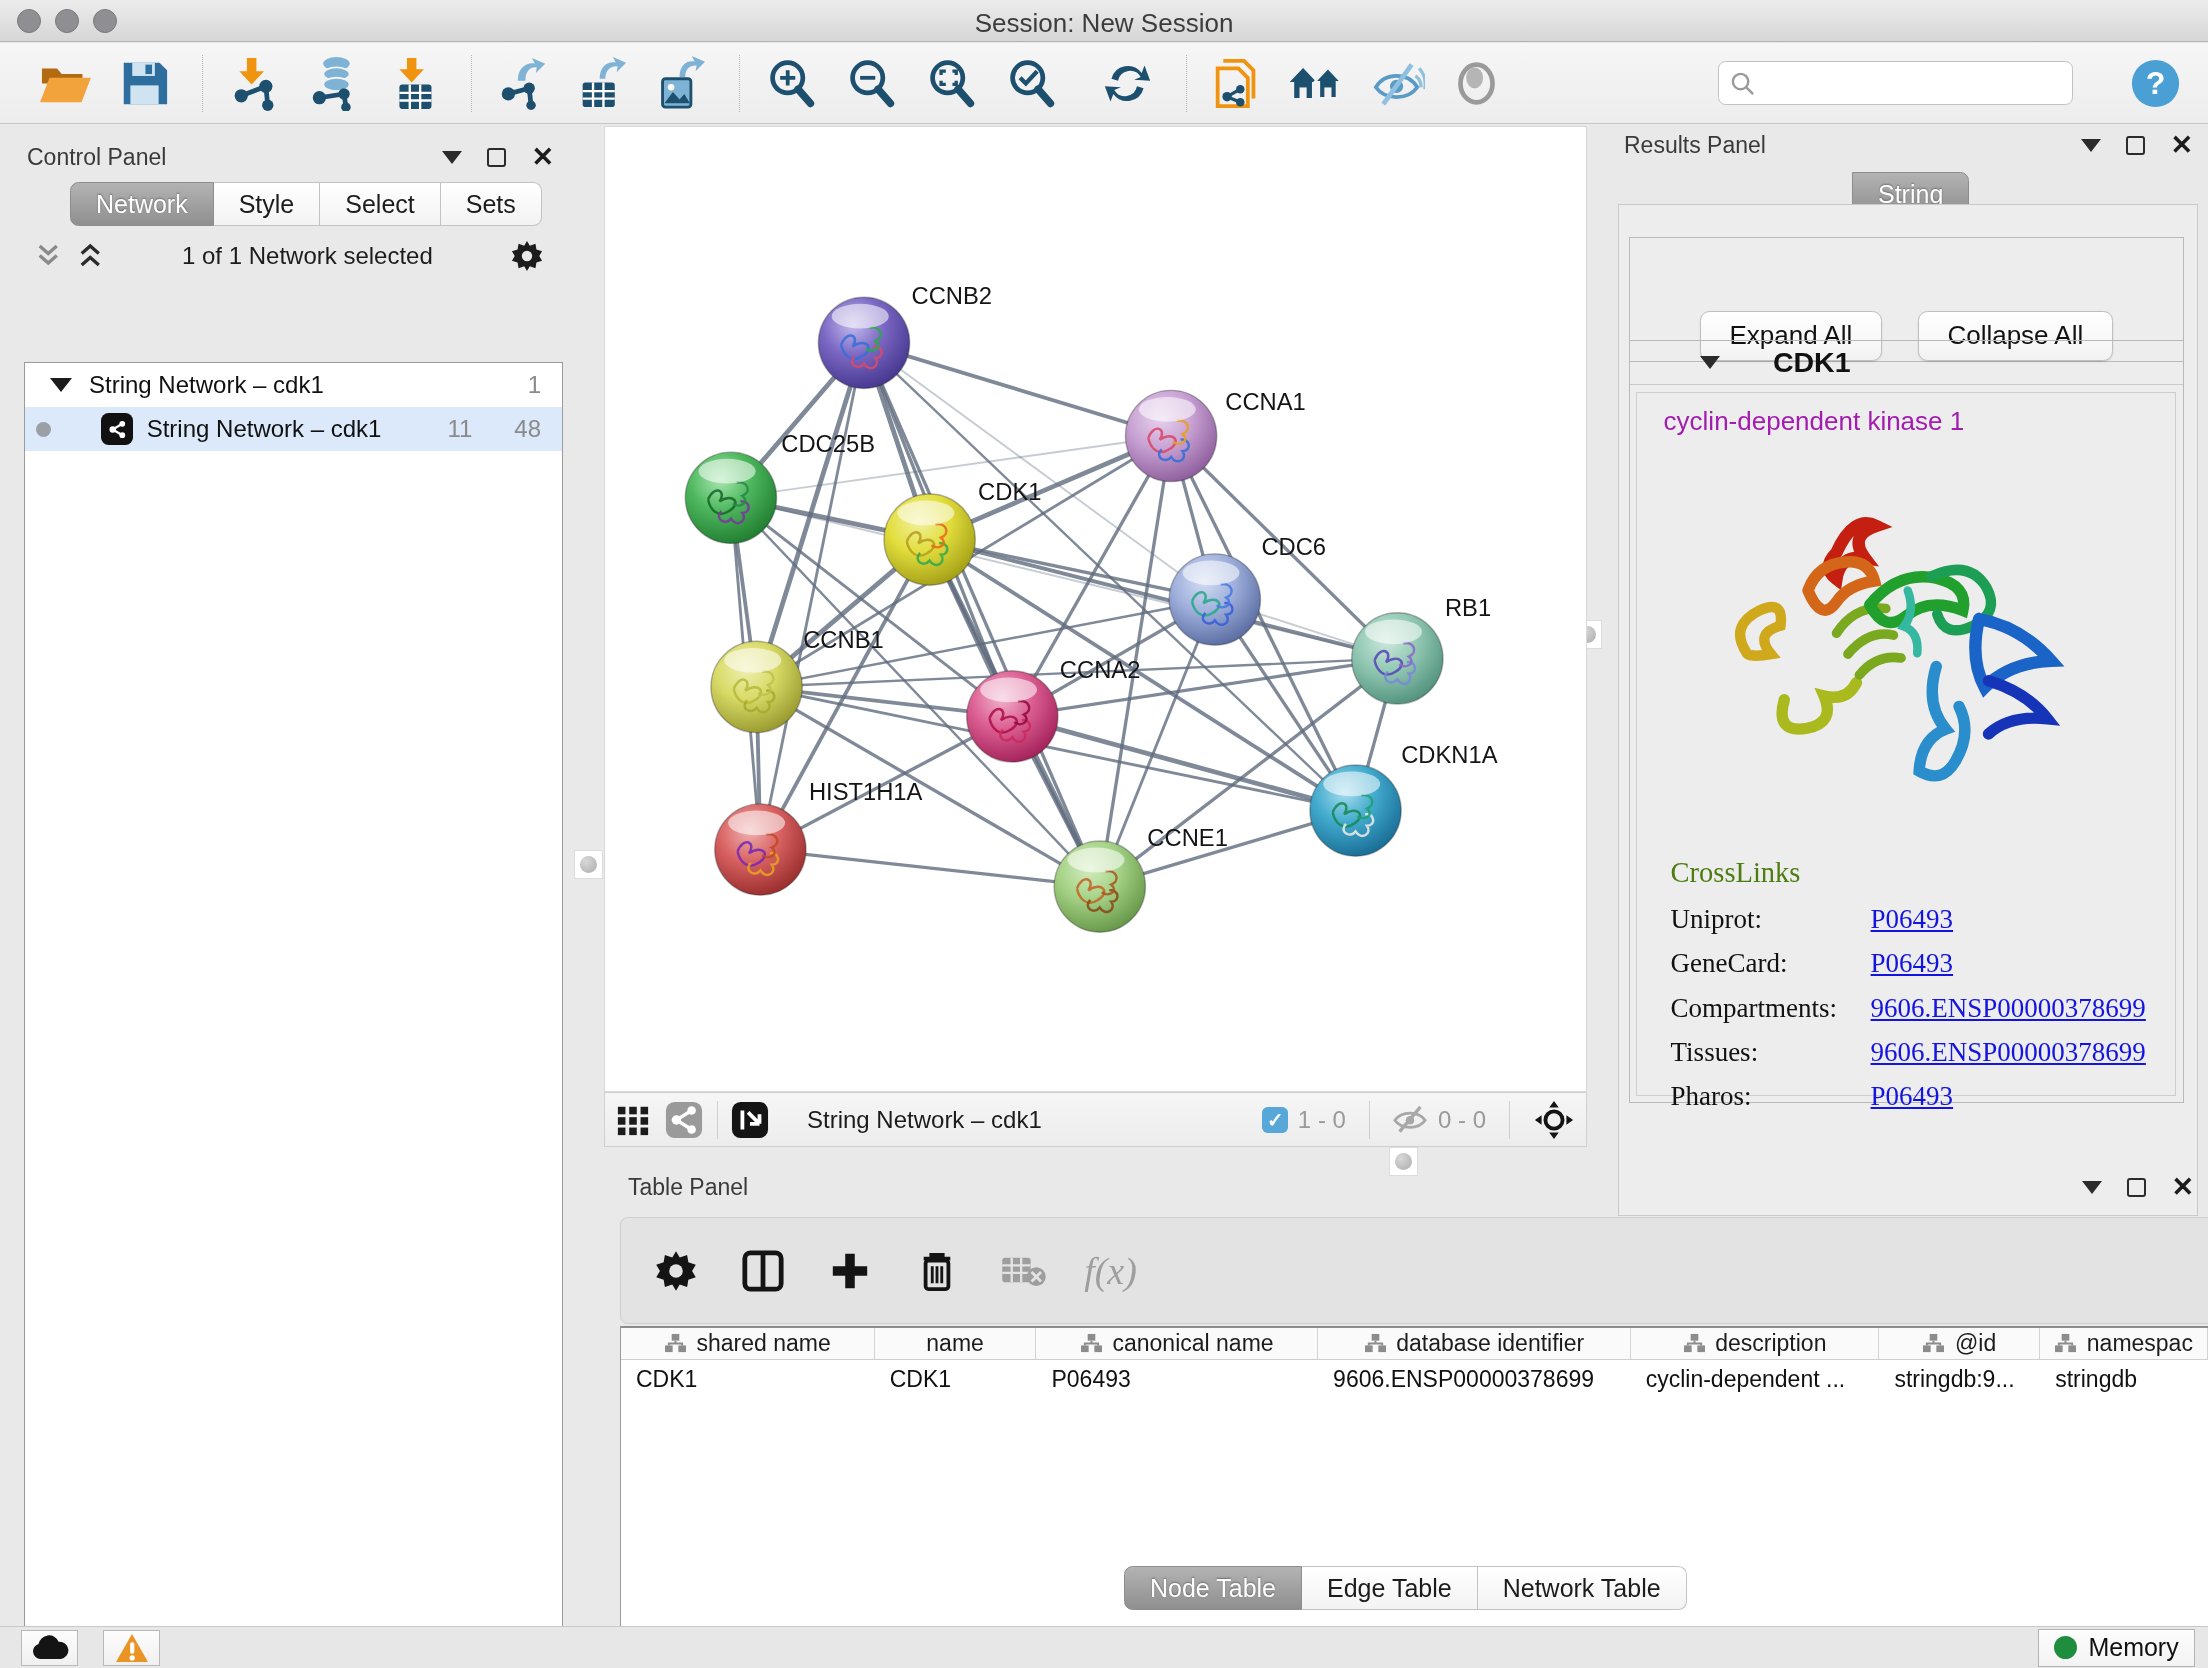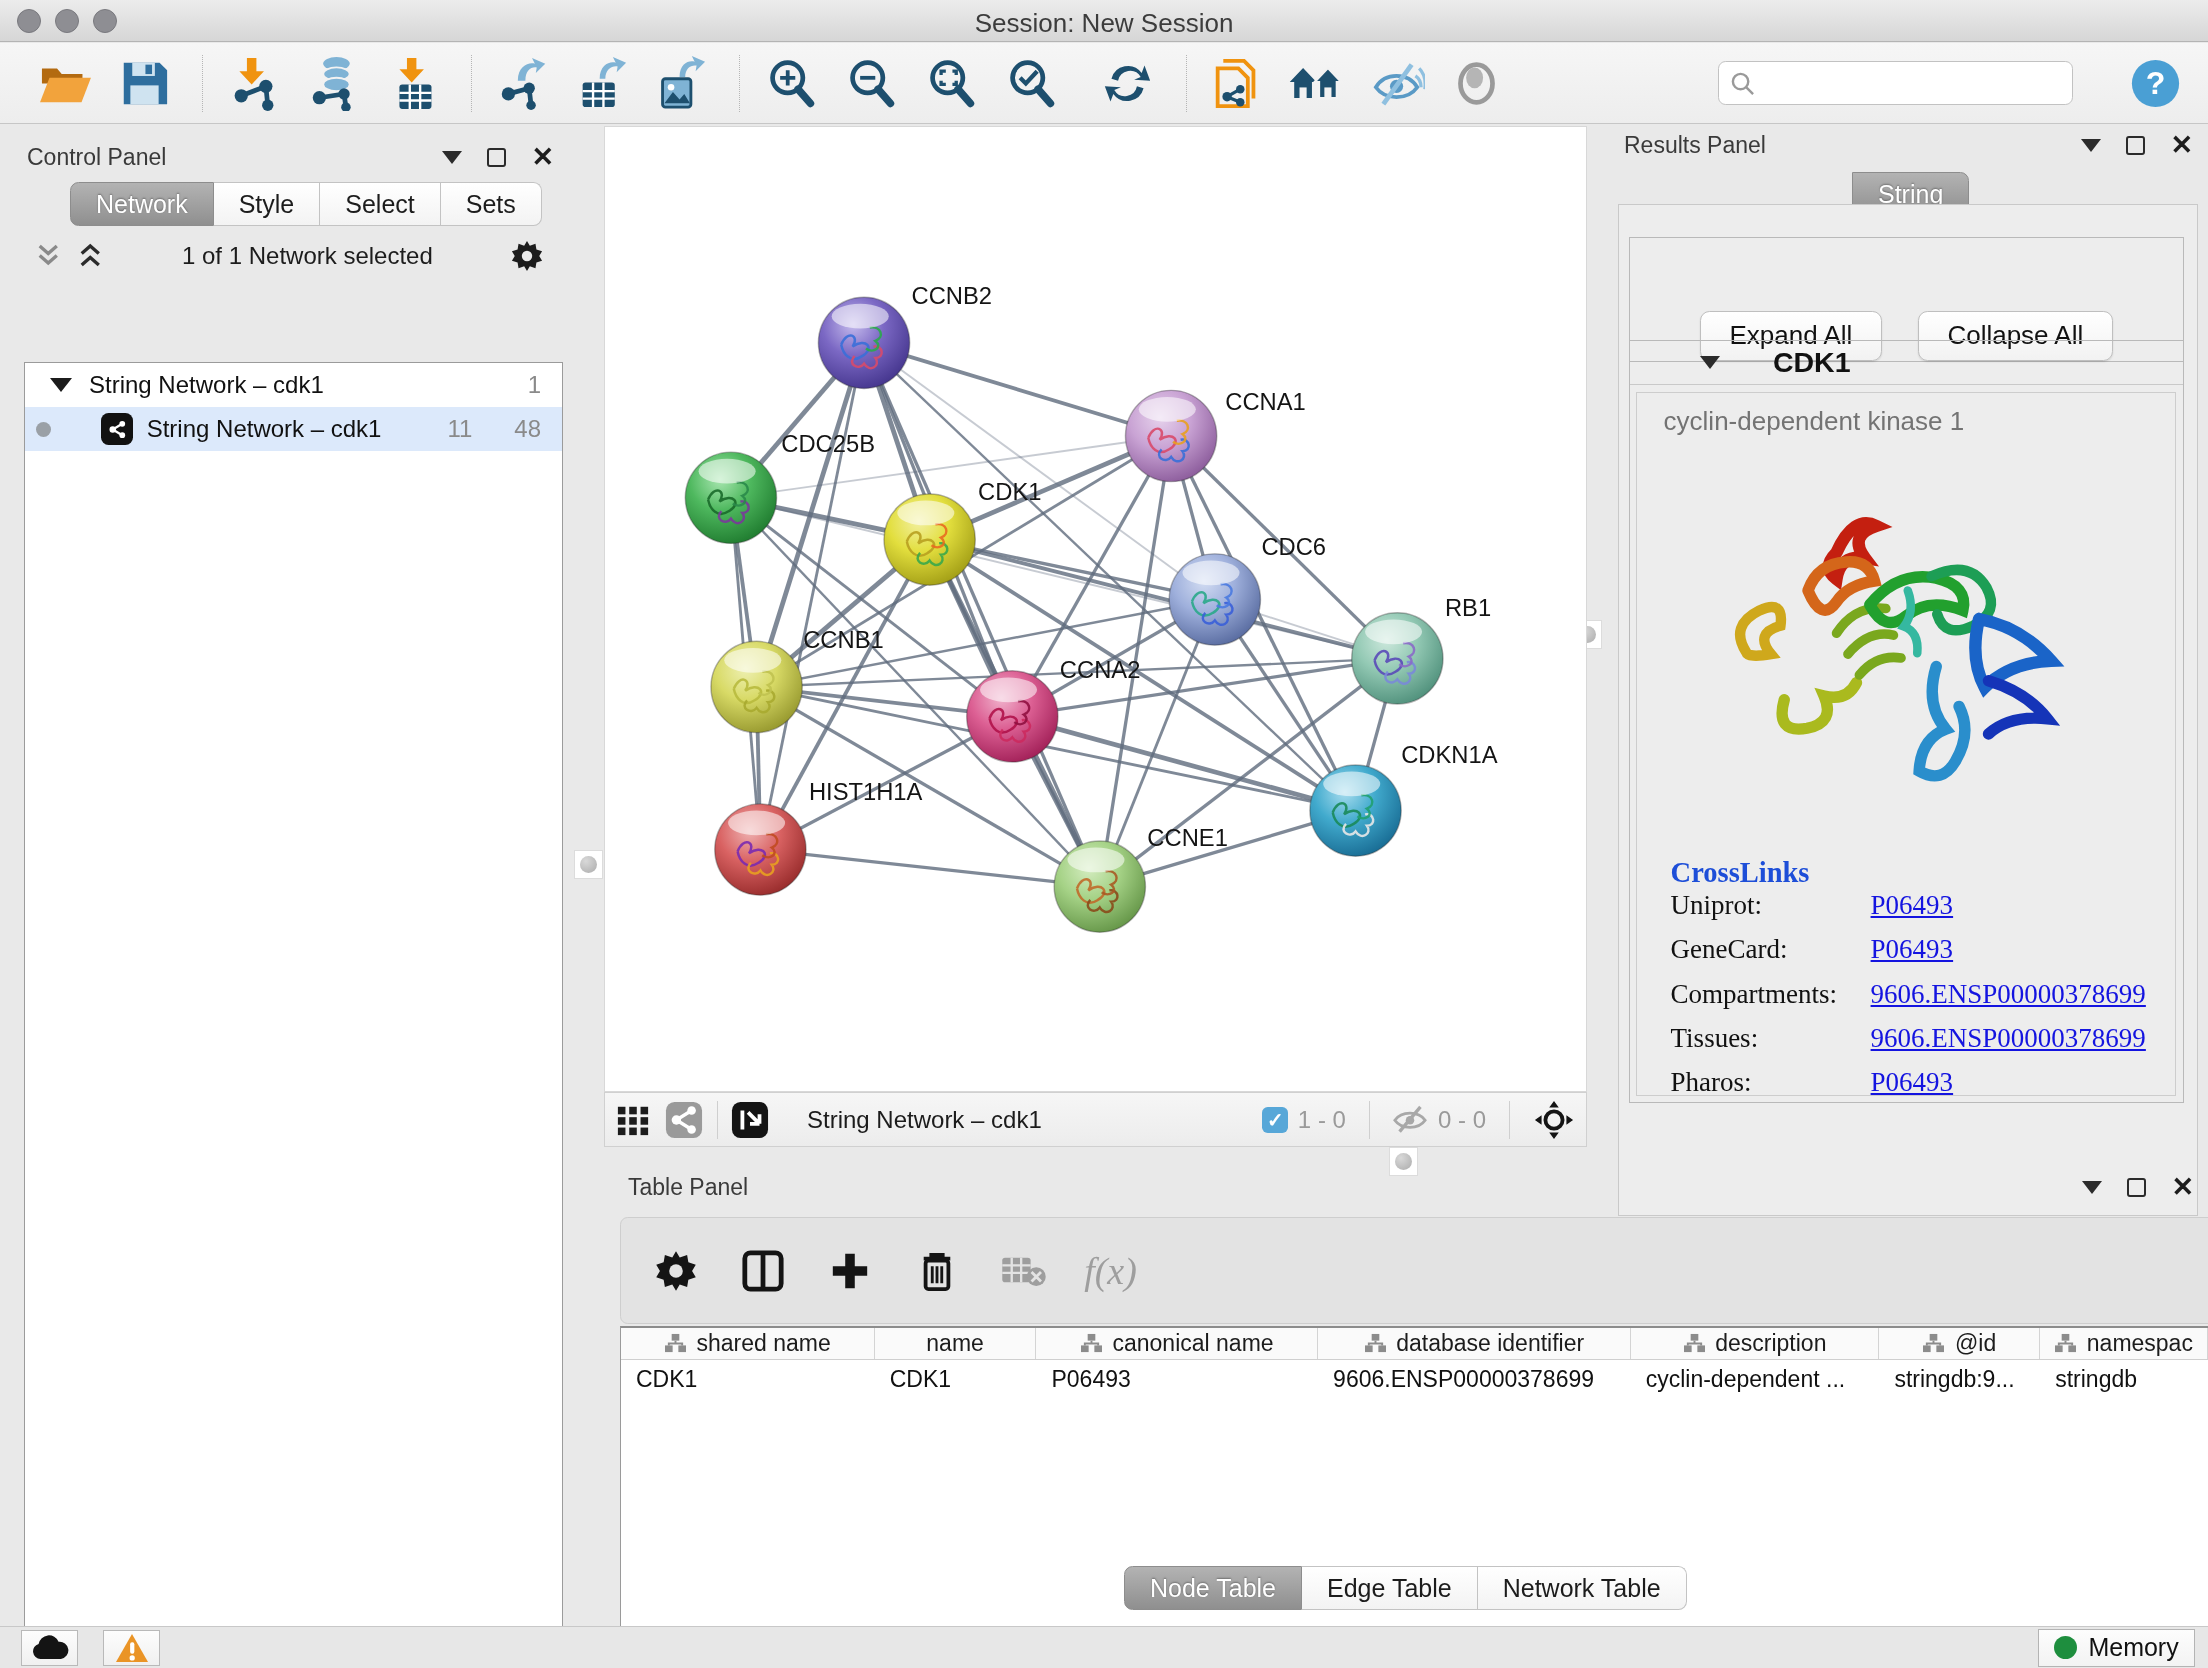--- a/index.html
+++ b/index.html
@@ -100,23 +100,23 @@
   .rp-btnbox { position:absolute; left:9.5px; top:32px; width:555px; height:125px;
     border:1.9px solid #b9b9b9; display:flex; align-items:flex-end; justify-content:center; gap:36px; }
   .rp-btn { background:linear-gradient(#ffffff,#f2f2f2); border:1px solid #bfbfbf; border-radius:9.5px;
     font-size:26px; color:#111; padding:8.6px 28.5px; cursor:pointer; box-shadow:0 1px 1.9px rgba(0,0,0,.12); }
   .rp-mainbox { position:absolute; left:9.5px; top:135px; width:555px; height:763px;
     border:1.9px solid #b9b9b9; }
   .rp-protein-head { height:44px; display:flex; align-items:center; border-bottom:1.9px solid #c9c9c9; }
   .rp-protein-head .tri { margin:0 53px 0 70px; }
   .rp-protein-name { font-size:28.5px; font-weight:bold; color:#111; }
   .rp-inner { position:absolute; left:5.7px; top:51px; width:540px; height:704px; border:1px solid #cdcdcd; }
-  .rp-desc { font-size:26px; color:#737373; margin:13.3px 0 0 27px; }
+  .rp-desc { font-size:26px; color:#a21caf; margin:13.3px 0 0 27px; }
   .crosslinks { position:absolute; left:34px; top:464px; font-family:"Liberation Serif", serif; }
-  .cl-title { font-size:28.5px; font-weight:bold; color:#1d4ed8; margin-bottom:1px; }
+  .cl-title { font-size:28.5px; font-weight:normal; color:#4d7c0f; margin-bottom:15px; }
   .cl-row { display:flex; margin-bottom:13.3px; font-size:27px; }
   .cl-label { width:200px; color:#111; }
   .cl-link { text-decoration:underline; }
   
   .table-panel { position:absolute; left:605px; top:1168px; width:1604px; height:458px; }
   .tp-head { display:flex; justify-content:space-between; align-items:center; padding:5.7px 15px 0 23px; }
   .tp-toolbar { position:absolute; left:15px; top:49px; width:1754px; height:107px;
     background:#e3e3e3; border:1px solid #cecece; border-radius:7.6px;
     display:flex; align-items:center; gap:38px; padding-left:30px; }
   .tp-tool { width:49px;height:49px;display:flex;align-items:center;justify-content:center;cursor:pointer; }

